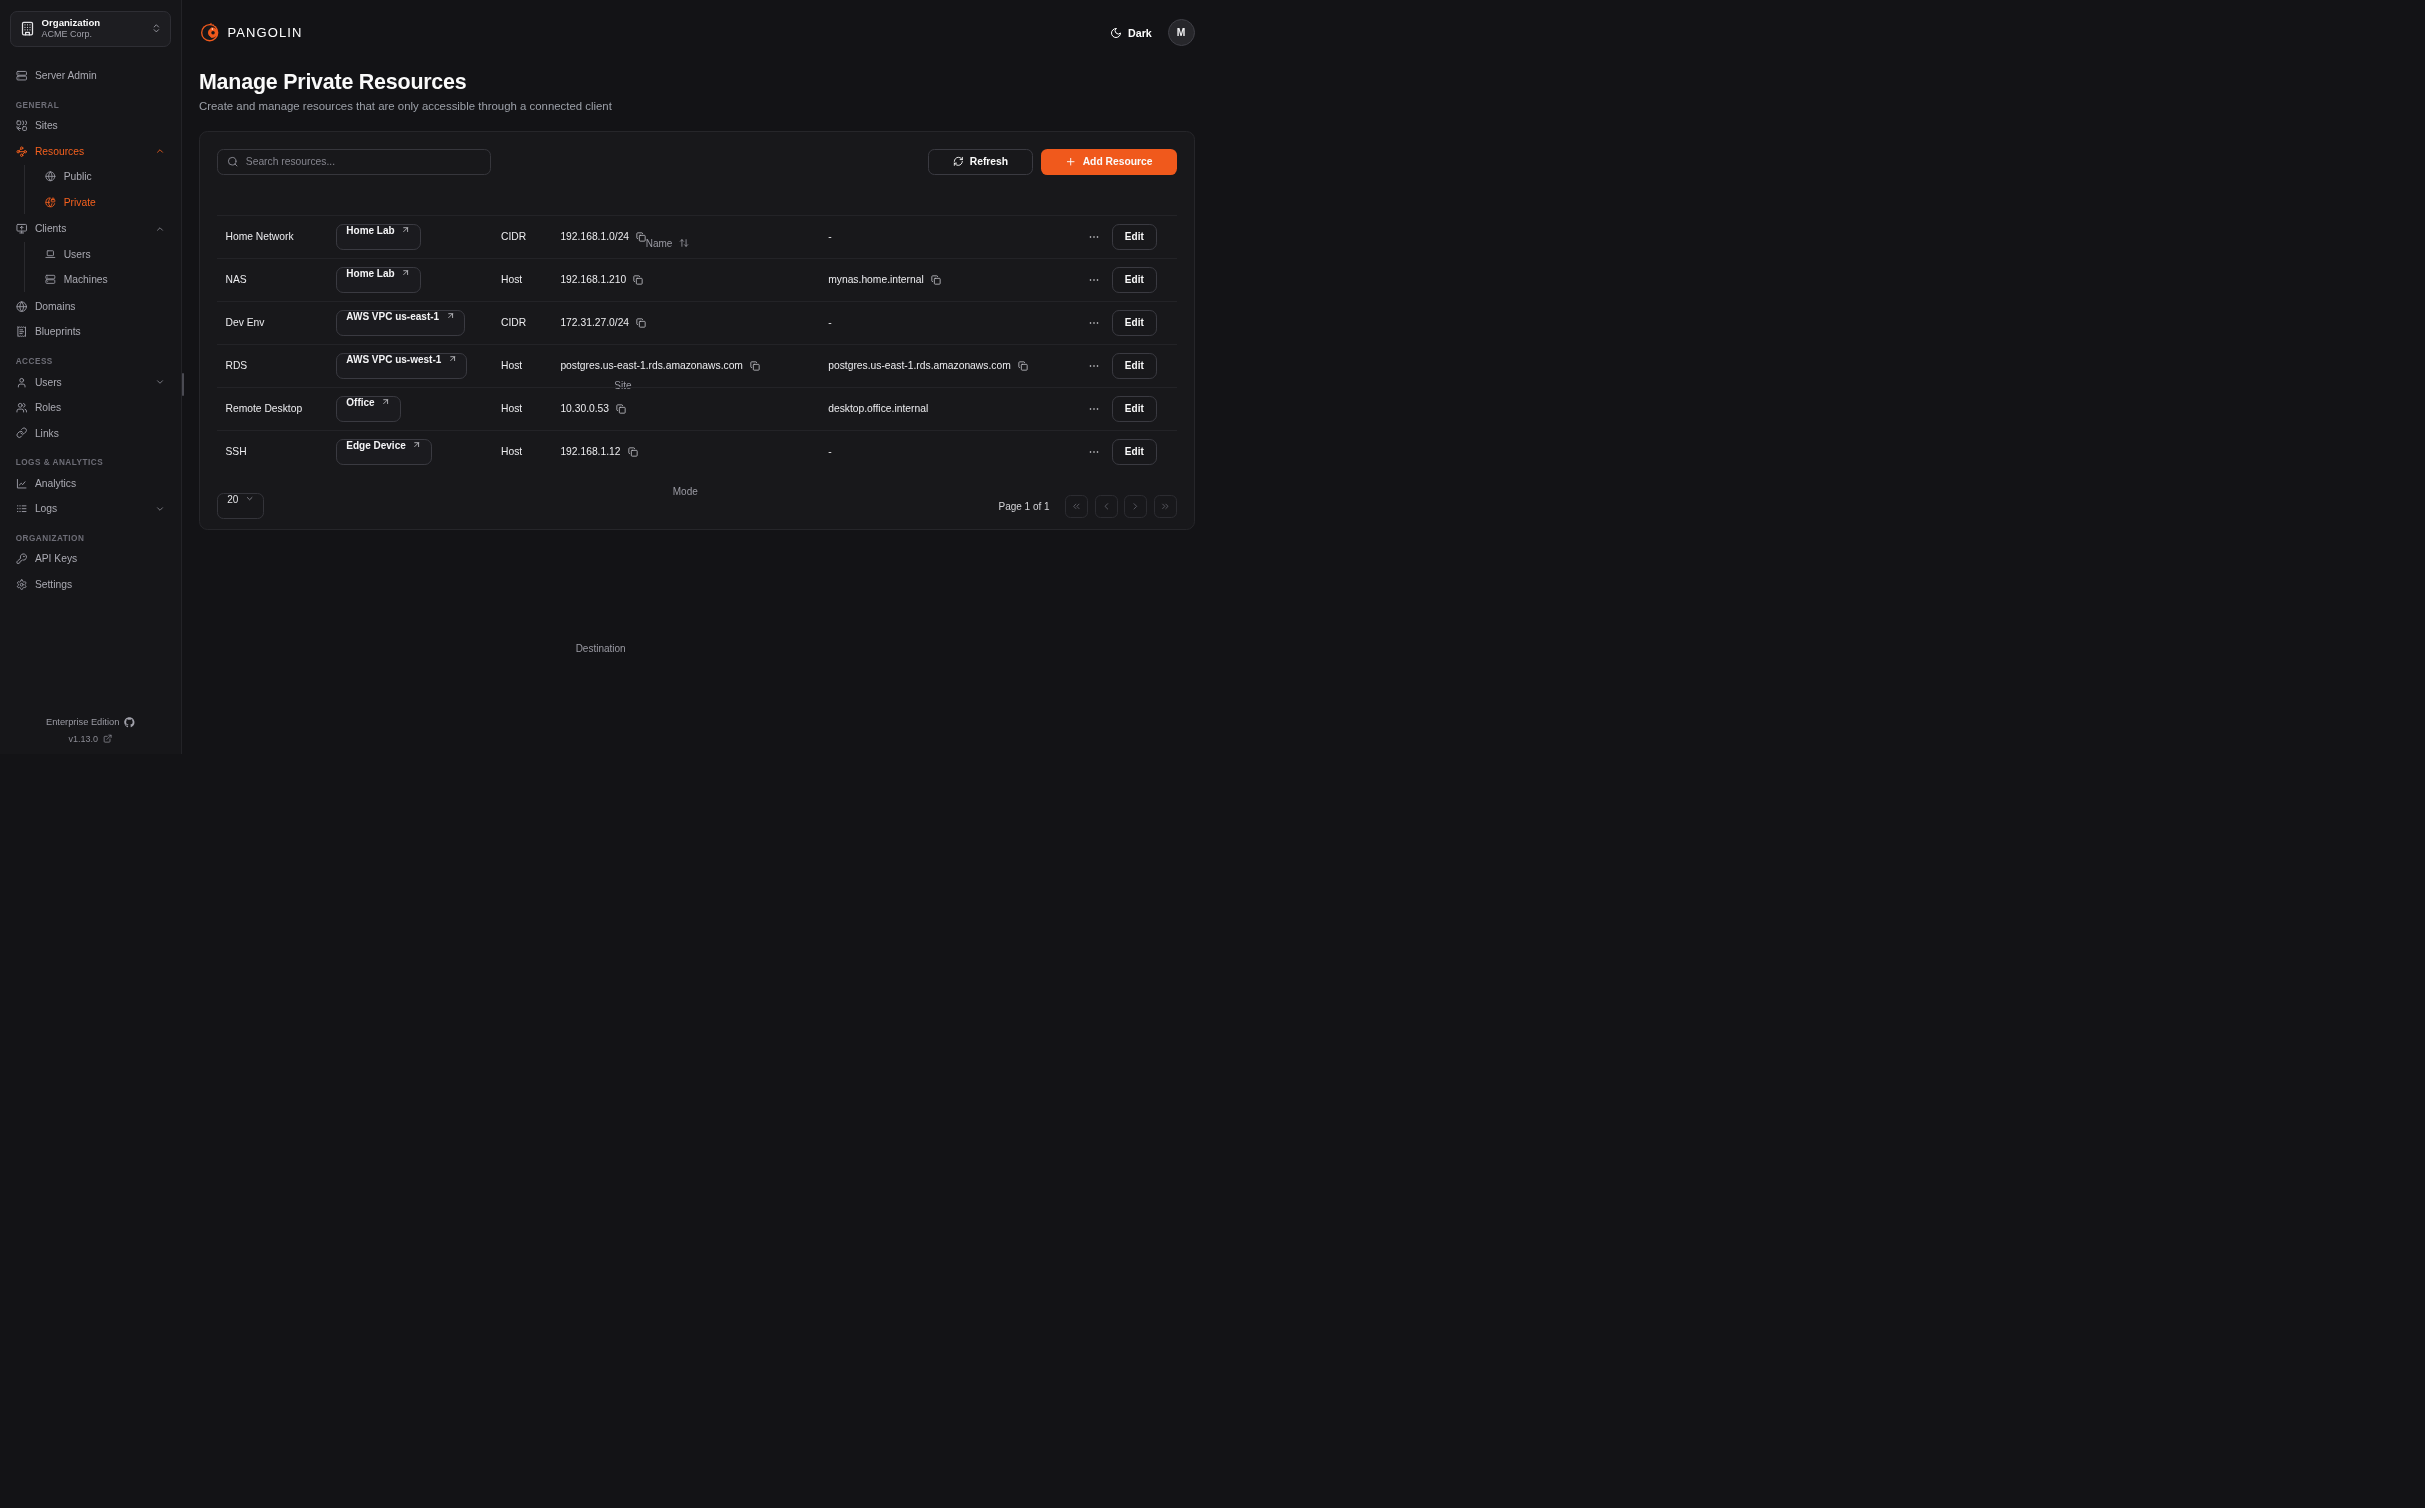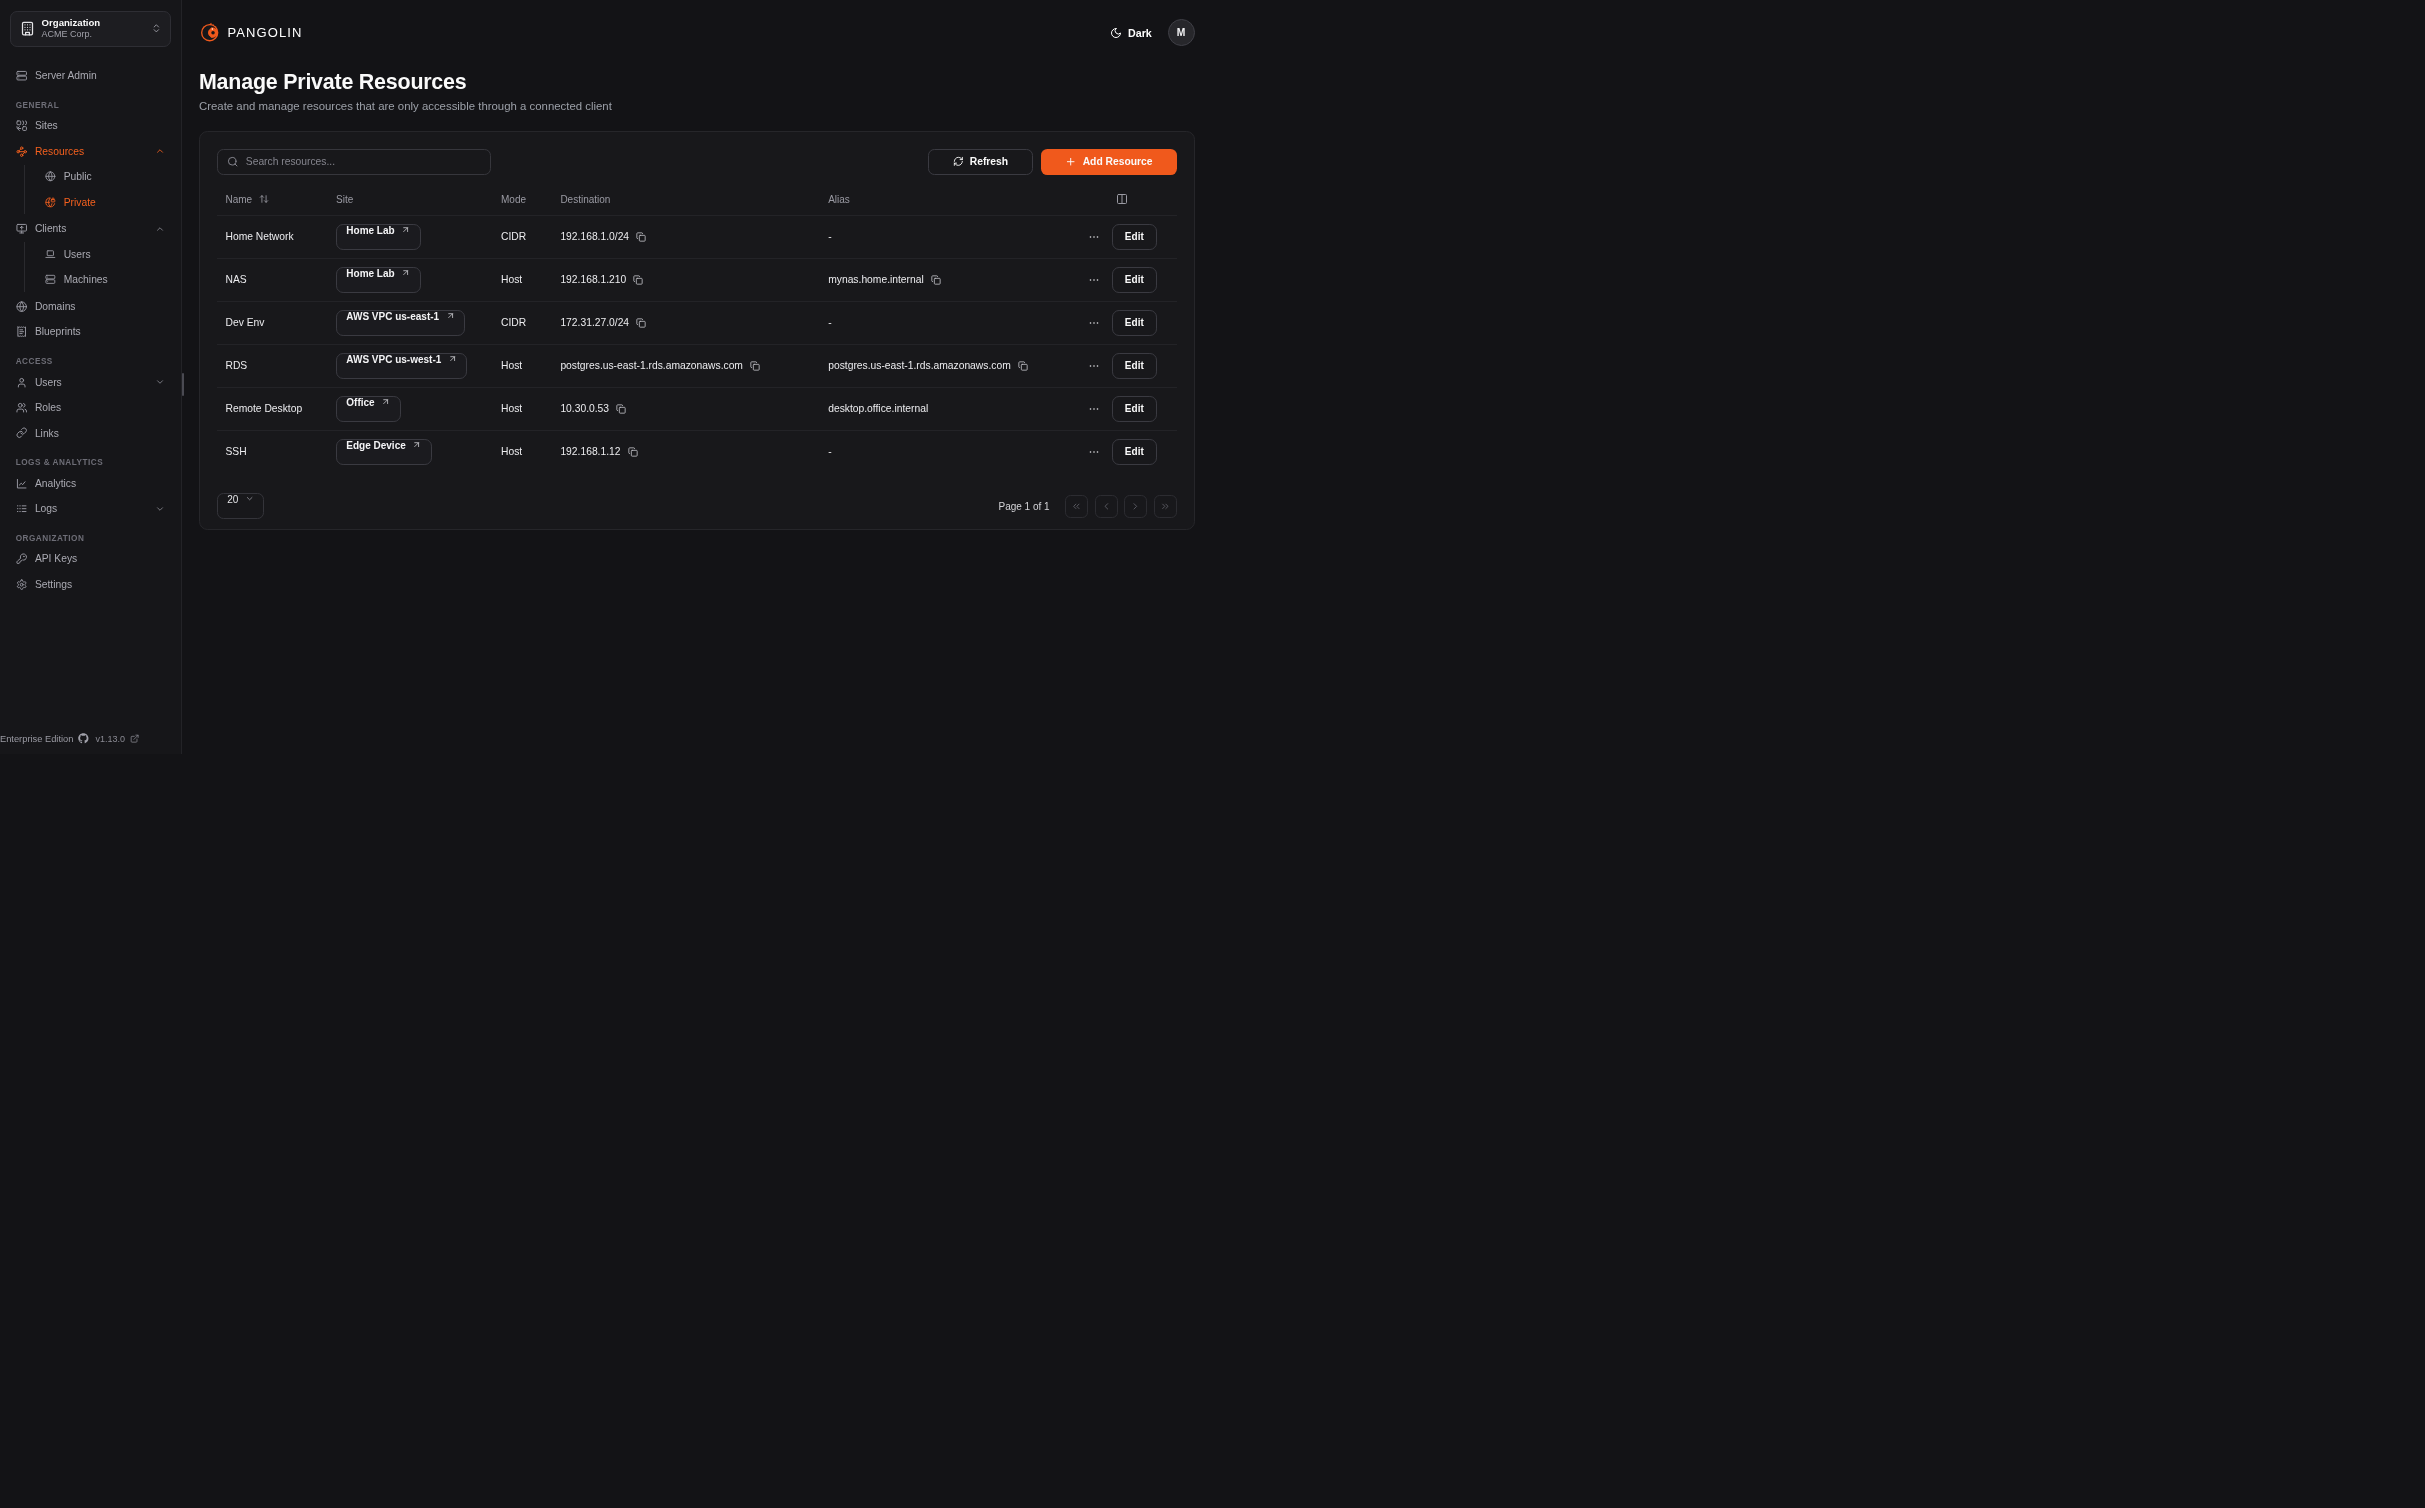--- a/index.html
+++ b/index.html
@@ -44,21 +44,21 @@
   .section-label {
     margin:13px 0 4.3px; padding:0 5.7px;
     font-size:8.2px; font-weight:700; letter-spacing:0.5px;
     color:#6E6E77;
   }
   .subgroup { margin:1.4px 0 2.8px 14.2px; padding-left:8px; border-left:0.7px solid #2A2A2E; }
   .subgroup .nav-item { padding-left:12px; }
 
   .sidebar-footer {
     position:absolute; left:0; bottom:10px; width:100%;
-    display:flex; align-items:center; gap:6.4px;
+    display:flex; flex-direction:column; align-items:center; gap:6.4px;
   }
   .footer-line { display:flex; align-items:center; gap:5px; font-size:9.3px; color:#9A9AA3; }
   .footer-version { font-size:9px; color:#8A8A93; }
   .resize-thumb {
     position:absolute; left:182px; top:373px; width:2.1px; height:23px;
     background:#4A4A52; border-radius:1.4px; z-index:5;
   }
 
   
   .main { flex:1; padding:18.5px 18.5px 0 17px; position:relative; }
@@ -99,21 +99,21 @@
   .toolbar-spacer { flex:1; }
   .btn {
     display:flex; align-items:center; gap:6.4px;
     height:26px; padding:0 24px; border-radius:6.4px;
     font-size:10.3px; font-weight:700; color:#FAFAFA;
   }
   .btn-outline { border:0.7px solid #3A3A41; }
   .btn-primary { background:#F0591C; margin-left:7.8px; }
 
   
-  .thead { display:flex; align-items:center; height:31px; margin-top:9.3px; font-size:10px; color:#9A9AA3; }
+  .thead { display:flex; align-items:center; height:31px; margin-top:9.3px; font-size:10px; color:#9A9AA3;flex-direction:column; }
   .trow  { display:flex; align-items:center; height:43px; border-top:0.7px solid #232327; font-size:10.3px; color:#ECECEF; }
   .cell { display:flex; align-items:center; }
   .c-name  { width:119px; padding-left:8.5px; flex:0 0 119px; }
   .c-site  { width:165px; flex:0 0 165px; }
   .c-mode  { width:48px;  flex:0 0 48px; }
   .c-dest  { width:265px; flex:0 0 265px; padding-left:11.4px; gap:7.1px; }
   .c-alias { flex:1; padding-left:14.2px; gap:7.1px; }
   .c-actions { width:107px; flex:0 0 107px; justify-content:center; gap:12px; padding-right:1.4px; }
   .thead .c-dest { gap:0; }
   .sort-ico { margin-left:6.4px; color:#9A9AA3; }

